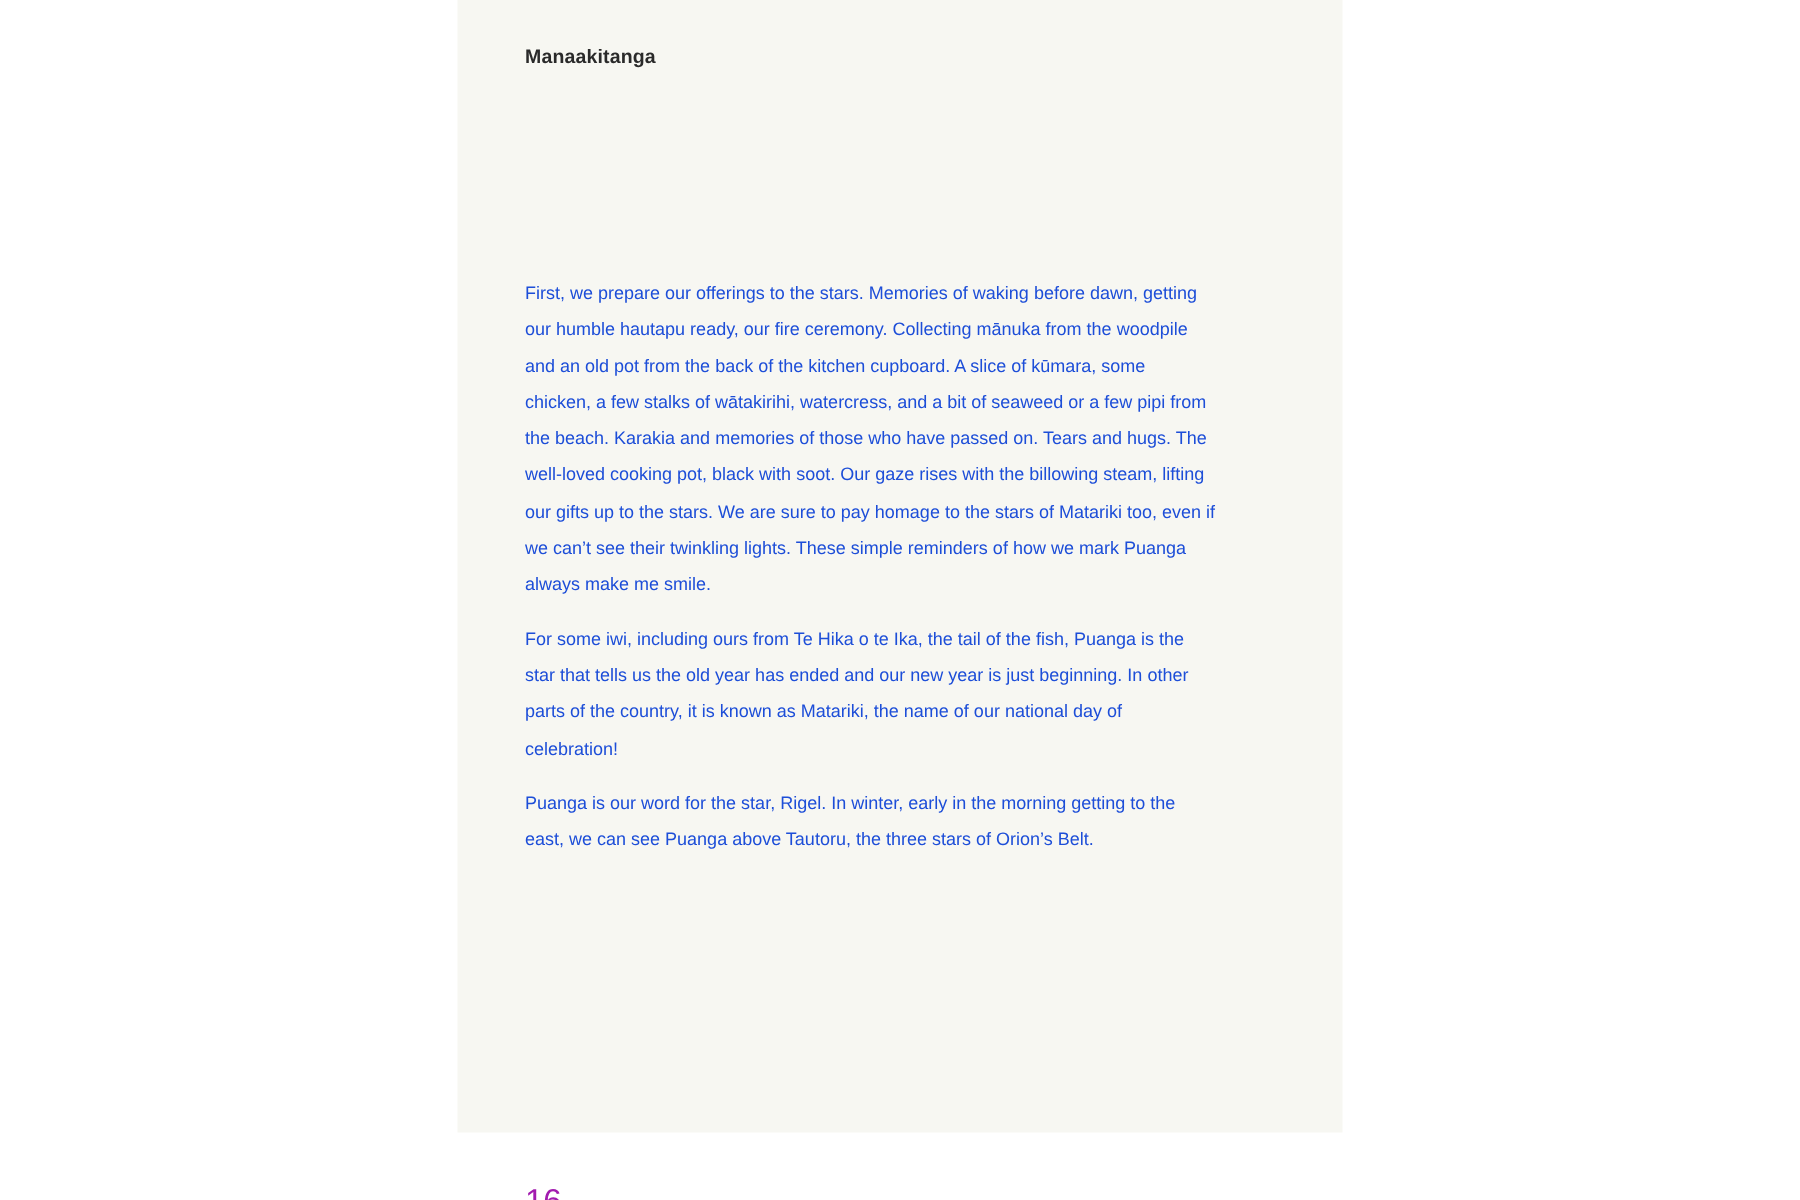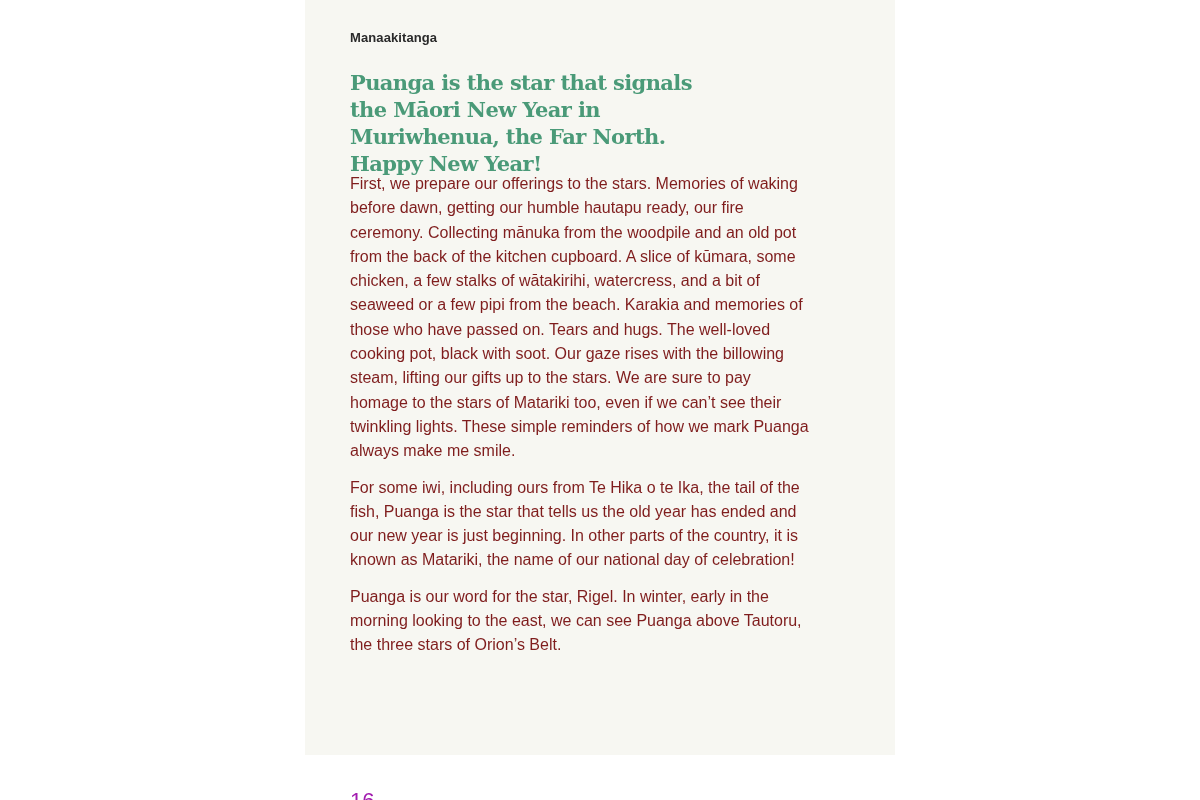--- a/index.html
+++ b/index.html
@@ -37,44 +37,43 @@
       font-family: "DejaVu Serif", serif;
       font-size: 21px;
       font-weight: bold;
       line-height: 27px;
       color: #4a9a78;
       letter-spacing: -0.6px;
     }
     .body {
       position: absolute;
       left: 45px;
-      top: 172px;
+      top: 183px;
       width: 460px;
       font-family: "Liberation Sans", sans-serif;
-      font-size: 16px;
+      font-size: 12px;
       line-height: 24.3px;
-      color: #7f1d1d;
+      color: #1d4ed8;
     }
     .body p {
       margin: 0 0 12px 0;
     }
     .page-number {
       position: absolute;
       left: 45px;
       top: 788px;
       font-family: "Liberation Sans", sans-serif;
       font-size: 22px;
       color: #a21caf;
     }
   </style>
 </head>
 <body>
 
 <div class="page">
   <div class="section-label">Manaakitanga</div>
-  <h1 class="heading">Puanga is the star that signals the Māori New Year in Muriwhenua, the Far North. Happy New Year!</h1>
   <div class="body">
     <p>First, we prepare our offerings to the stars. Memories of waking before dawn, getting our humble hautapu ready, our fire ceremony. Collecting mānuka from the woodpile and an old pot from the back of the kitchen cupboard. A slice of kūmara, some chicken, a few stalks of wātakirihi, watercress, and a bit of seaweed or a few pipi from the beach. Karakia and memories of those who have passed on. Tears and hugs. The well-loved cooking pot, black with soot. Our gaze rises with the billowing steam, lifting our gifts up to the stars. We are sure to pay homage to the stars of Matariki too, even if we can’t see their twinkling lights. These simple reminders of how we mark Puanga always make me smile.</p>
     <p>For some iwi, including ours from Te Hika o te Ika, the tail of the fish, Puanga is the star that tells us the old year has ended and our new year is just beginning. In other parts of the country, it is known as Matariki, the name of our national day of celebration!</p>
-    <p>Puanga is our word for the star, Rigel. In winter, early in the morning looking to the east, we can see Puanga above Tautoru, the three stars of Orion’s Belt.</p>
+    <p>Puanga is our word for the star, Rigel. In winter, early in the morning getting to the east, we can see Puanga above Tautoru, the three stars of Orion’s Belt.</p>
   </div>
   <div class="page-number">16</div>
 </div>
 
 </body></html>

